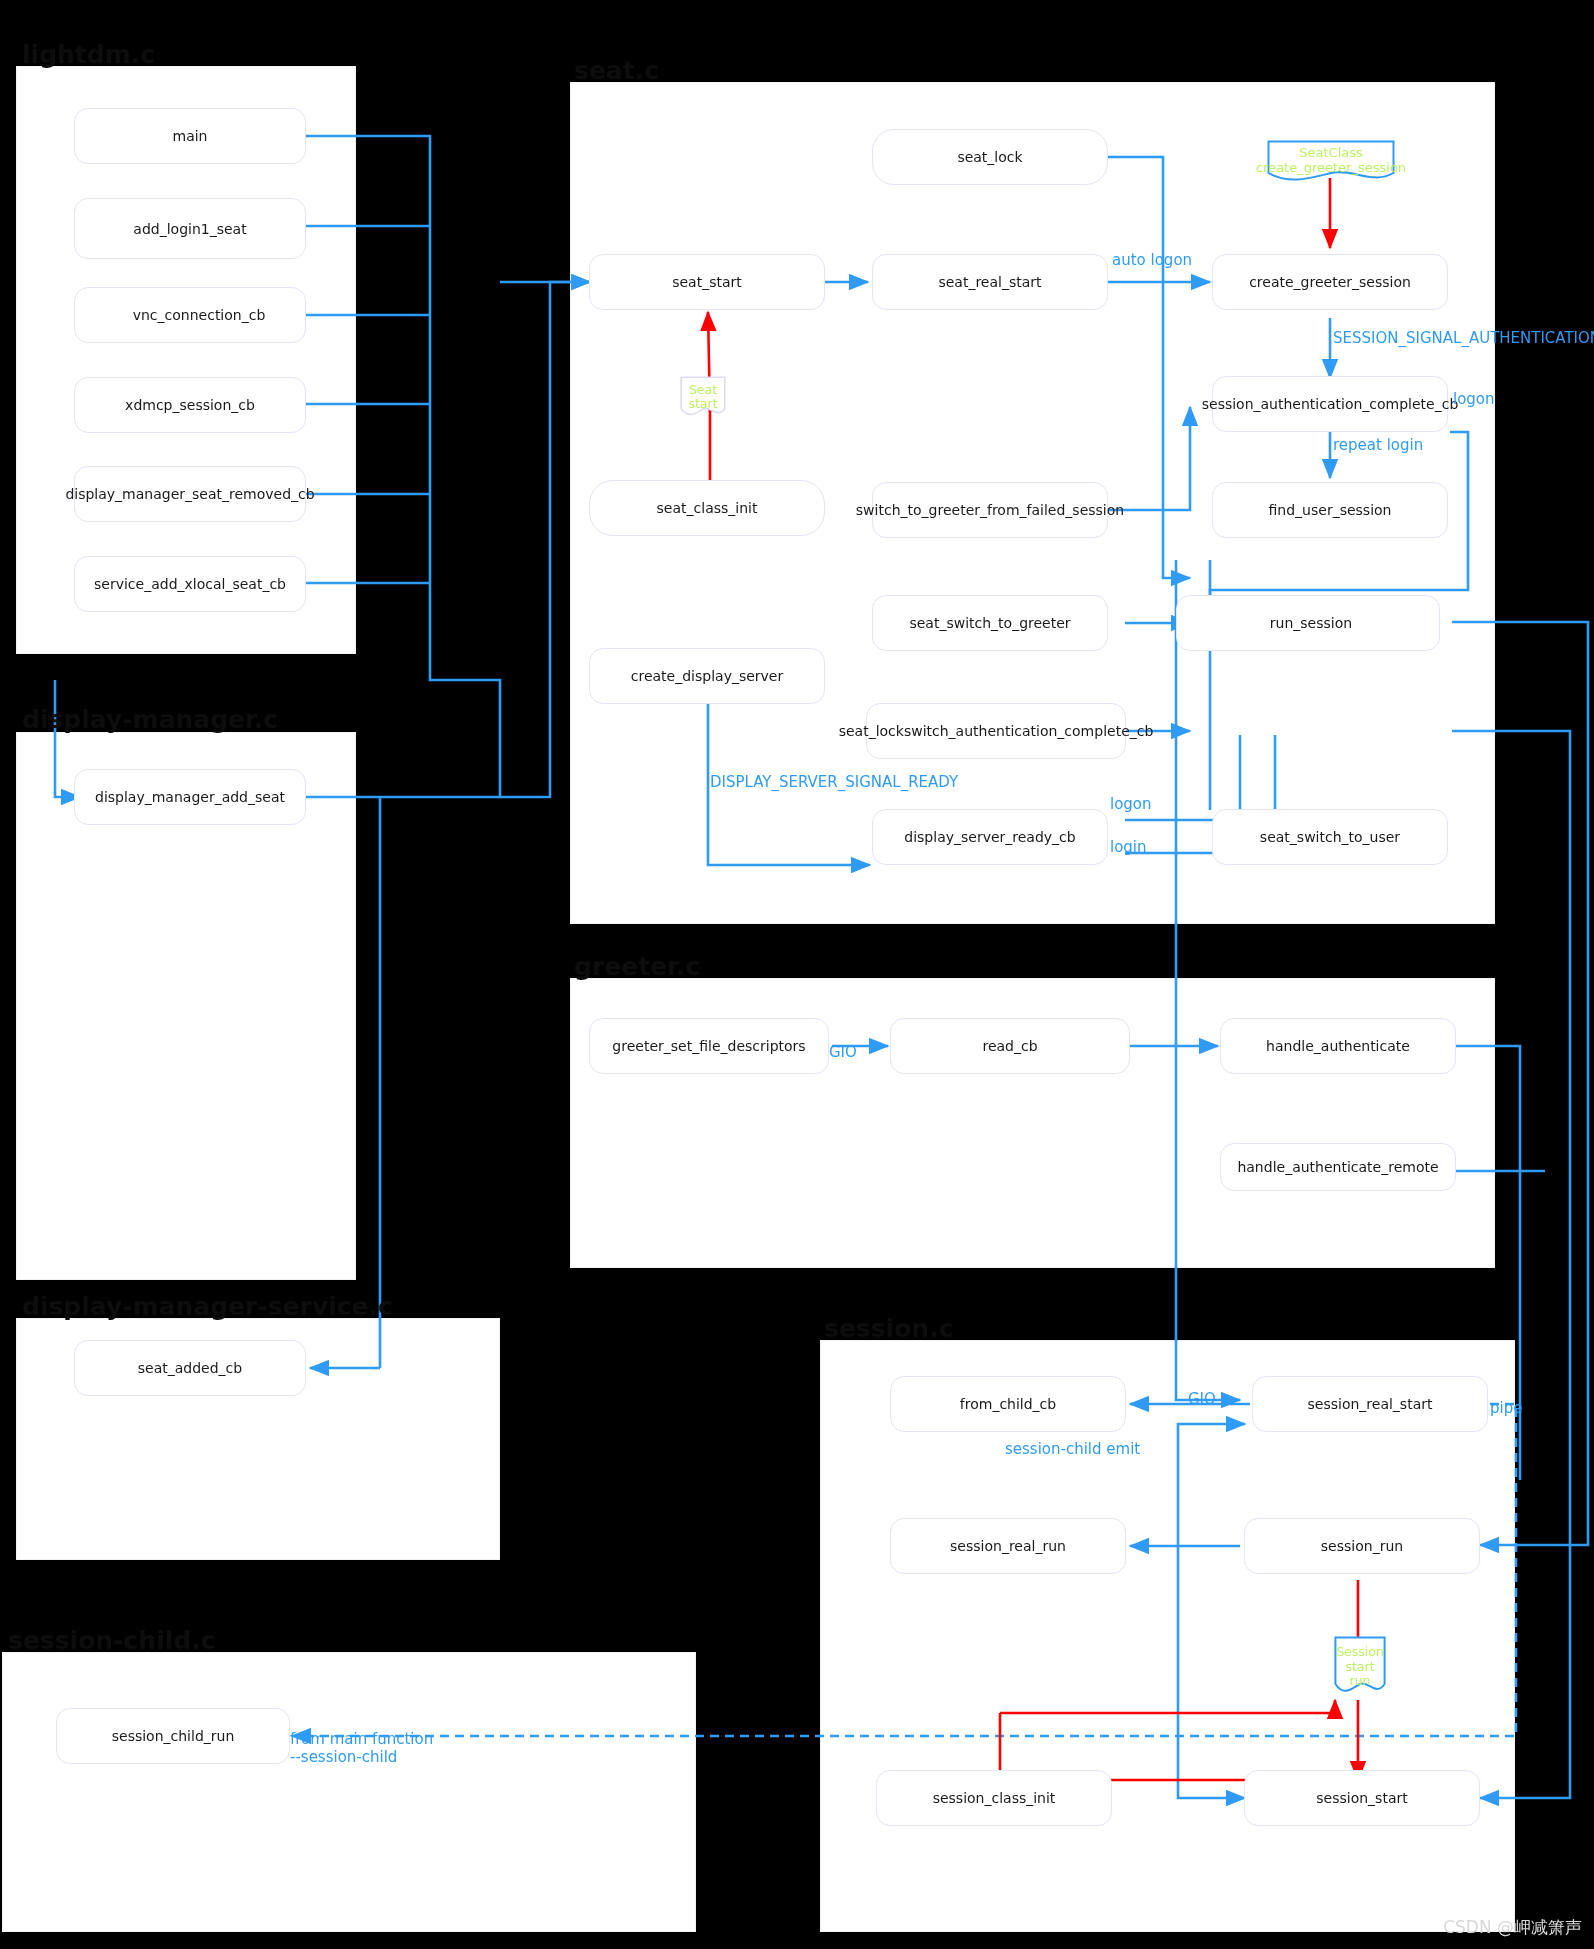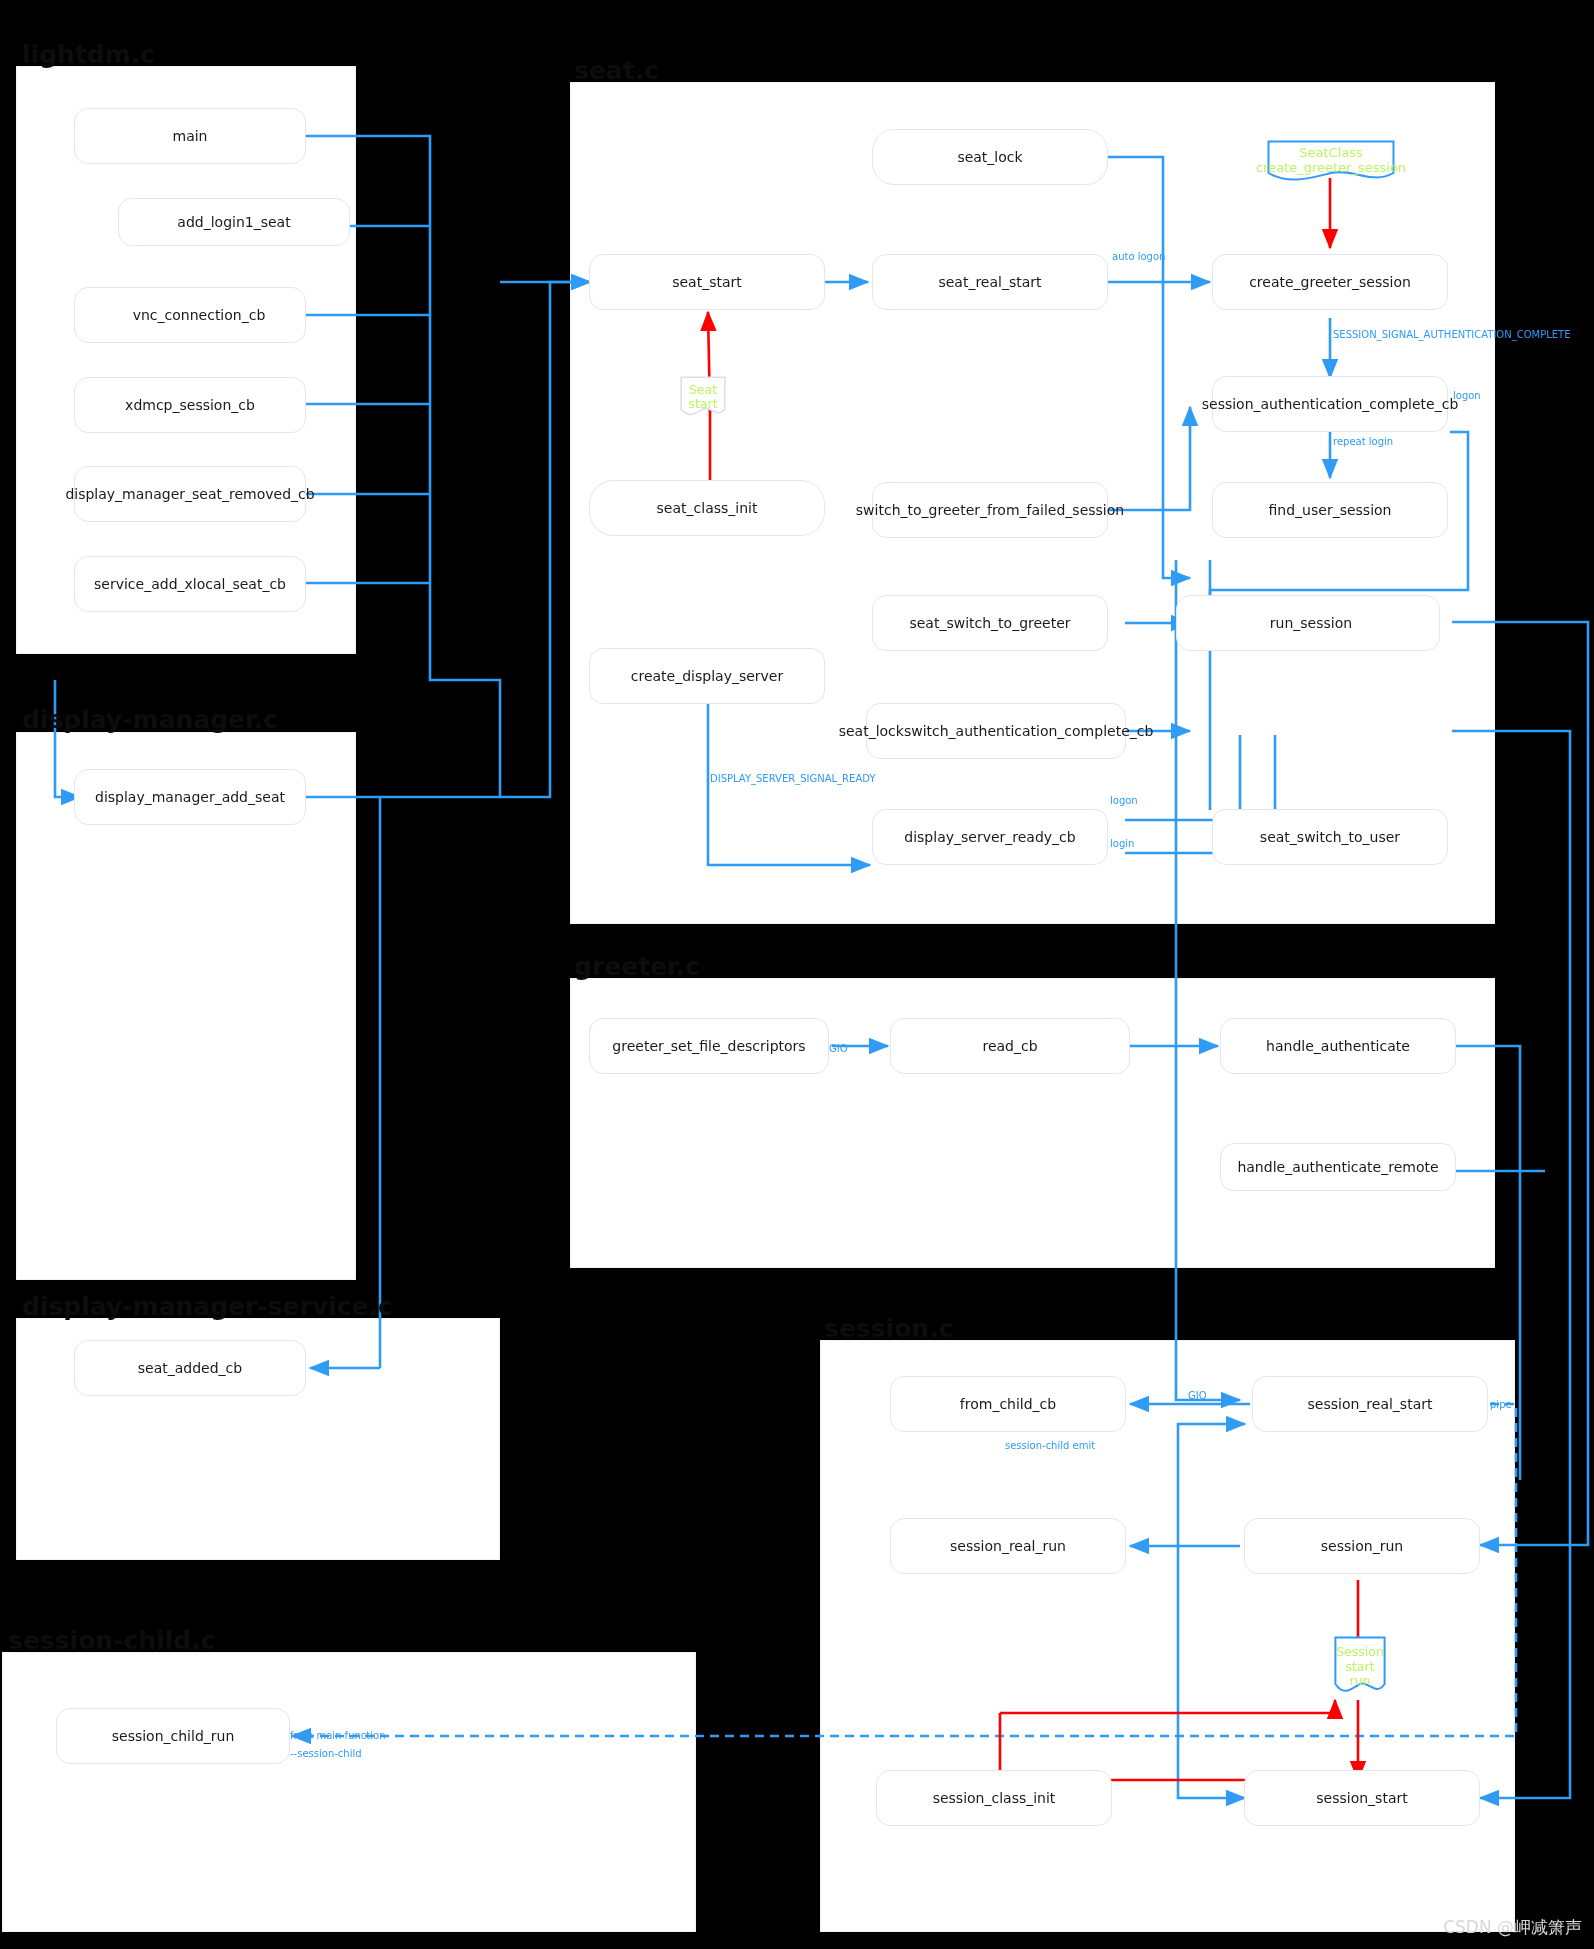--- a/index.html
+++ b/index.html
@@ -67,21 +67,21 @@
     font-size: 12.5px;
   }
   .doc-shape svg {
     position: absolute;
     left: 0; top: 0;
     width: 100%; height: 100%;
   }
   .edge-label {
     position: absolute;
     color: #2f9bf5;
-    font-size: 10px;
+    font-size: 15px;
     white-space: nowrap;
     z-index: 8;
     line-height: 1.2;
   }
   .watermark {
     position: absolute;
     right: 12px;
     bottom: 10px;
     color: #d8d8d8;
     font-size: 17px;
@@ -196,21 +196,21 @@
       <path d="M710,480 L710,412 L708,312" marker-end="url(#arrR)"></path>
       <path d="M710,412 L710,390"></path>
       <path d="M1000,1713 L1000,1780 L1245,1780"></path>
       <path d="M1000,1713 L1335,1713 L1335,1700" marker-end="url(#arrR)"></path>
       <path d="M1358,1580 L1358,1640"></path>
       <path d="M1358,1700 L1358,1780" marker-end="url(#arrR)"></path>
     </g>
   </svg>
 
   <div class="node" style="left:74px; top:108px; width:232px; height:56px;">main</div>
-  <div class="node" style="left:74px; top:198px; width:232px; height:48px;margin-left:44px;">add_login1_seat</div>
+  <div class="node" style="left:74px; top:198px; width:232px; height:61px;">add_login1_seat</div>
   <div class="node" style="left:74px; top:287px; width:232px; height:56px;padding-left:24px;">vnc_connection_cb</div>
   <div class="node" style="left:74px; top:377px; width:232px; height:56px;">xdmcp_session_cb</div>
   <div class="node" style="left:74px; top:466px; width:232px; height:56px;">display_manager_seat_removed_cb</div>
   <div class="node" style="left:74px; top:556px; width:232px; height:56px;">service_add_xlocal_seat_cb</div>
 
   <div class="node" style="left:74px; top:769px; width:232px; height:56px;">display_manager_add_seat</div>
 
   <div class="node" style="left:74px; top:1340px; width:232px; height:56px;">seat_added_cb</div>
 
   <div class="node" style="left:56px; top:1708px; width:234px; height:56px;">session_child_run</div>

